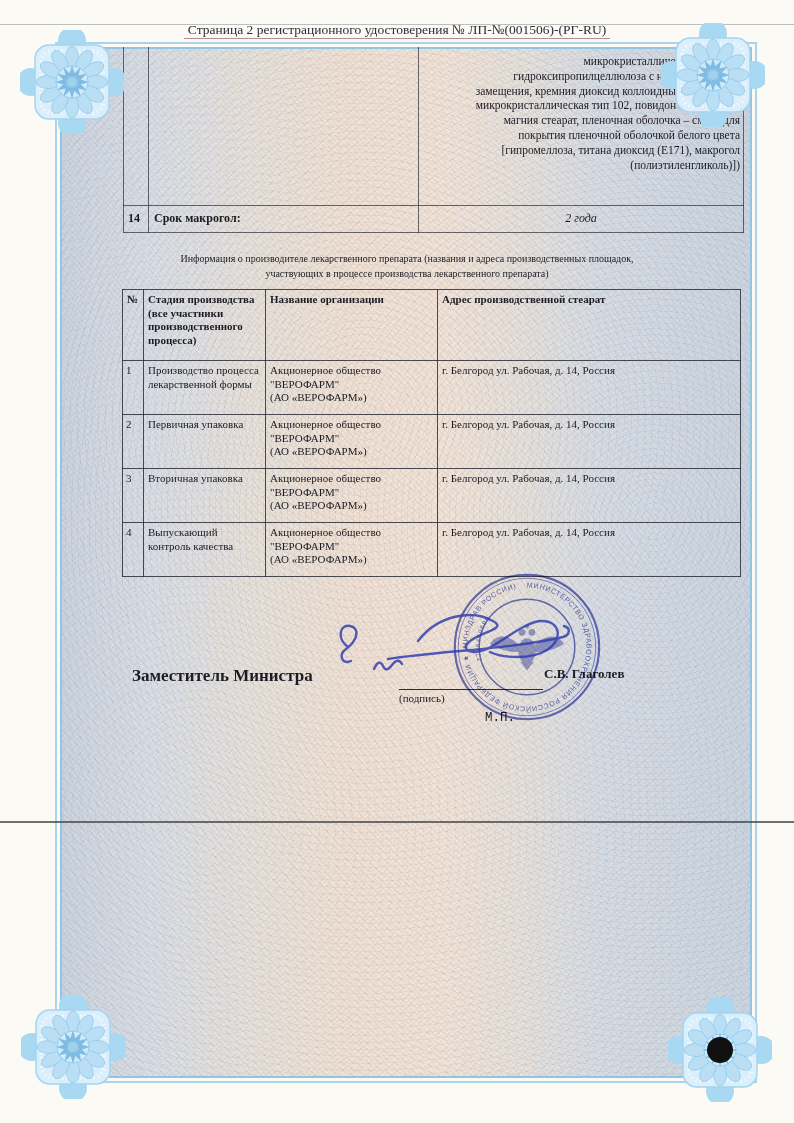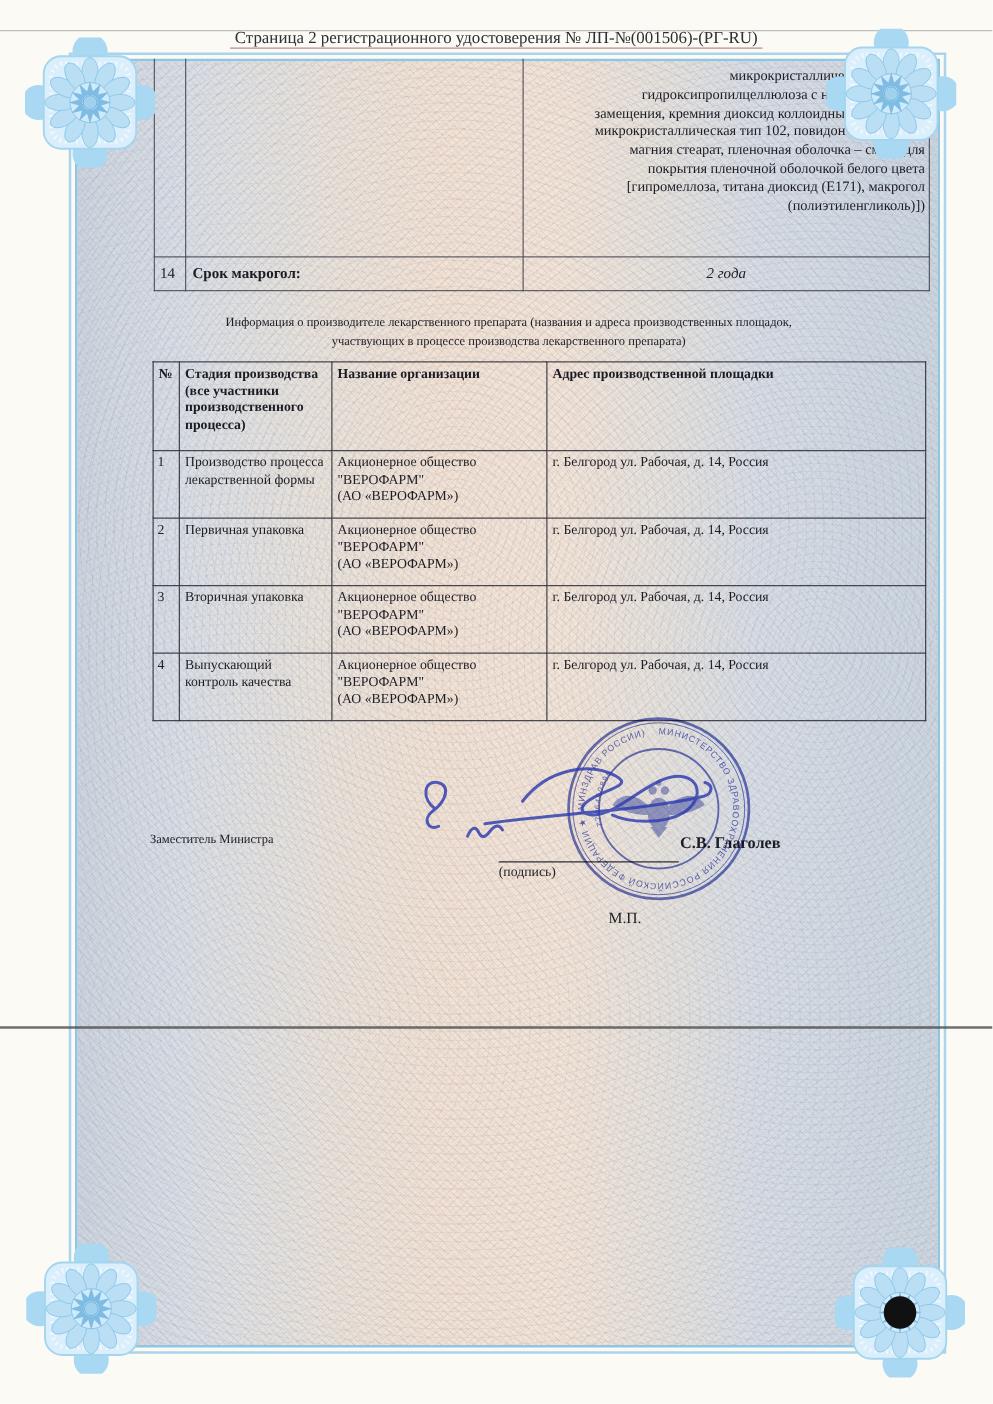--- a/index.html
+++ b/index.html
@@ -50,21 +50,21 @@
 
   
   .top-table{position:absolute;left:123px;top:47px;width:620px;border-collapse:collapse;table-layout:fixed;z-index:10;}
   .top-table td{border:1px solid rgba(55,55,65,.75);vertical-align:top;box-sizing:border-box;}
   .top-table tr.cont td{border-top:none;}
   .cont-cell{
     font-size:11.5px;line-height:14.8px;text-align:right;
     white-space:pre-line;padding:7px 3px 4px;height:158px;
   }
   .row14 td{height:27px;font-size:12px;vertical-align:middle;}
-  .row14 .no{font-weight:normal;padding-left:4px;}
+  .row14 .no{font-weight:bold;padding-left:4px;}
   .row14 .lbl{font-weight:bold;padding-left:5px;}
   .row14 .val{text-align:center;font-style:italic;}
 
   
   .info-par{
     position:absolute;left:97px;top:251px;width:620px;z-index:10;
     font-size:10px;line-height:15px;text-align:center;white-space:pre-line;
   }
 
   
@@ -73,25 +73,25 @@
     border:1px solid rgba(45,45,55,.85);vertical-align:top;box-sizing:border-box;
     font-size:11px;line-height:13.5px;padding:3px 4px;text-align:left;
   }
   .prod-table th{font-weight:bold;white-space:pre-line;}
   .prod-table .c-stage,.prod-table .c-org{white-space:pre-line;}
   .prod-table thead tr{height:71px;}
   .prod-table tbody tr{height:54px;}
   .prod-table .c-no{padding-left:3px;}
 
   
-  .sig-title{position:absolute;left:120px;top:666px;font-size:10px;font-weight:normal;z-index:20;}
+  .sig-title{position:absolute;left:132px;top:666px;font-size:17px;font-weight:bold;z-index:20;}
   .sig-name{position:absolute;left:544px;top:666px;font-size:13px;font-weight:bold;z-index:20;}
   .sig-line{position:absolute;left:399px;top:689px;width:144px;height:1px;background:#2c2c34;z-index:20;}
   .sig-caption{position:absolute;left:399px;top:692px;width:144px;text-align:left;font-size:11px;z-index:20;}
-  .seal-mark{position:absolute;left:440px;top:727px;width:120px;text-align:center;font-size:12.5px;z-index:20;}
+  .seal-mark{position:absolute;left:440px;top:711px;width:120px;text-align:center;font-size:12.5px;z-index:20;font-family:Liberation Mono, monospace;}
 
   
   .stamp{position:absolute;left:449px;top:569px;width:156px;height:156px;z-index:25;mix-blend-mode:multiply;opacity:.88;}
   .scribble{position:absolute;left:330px;top:597px;width:250px;height:105px;z-index:30;}
 </style>
 </head>
 <body>
 
 <div class="page">
 
@@ -184,21 +184,21 @@
         <col style="width:303px">
       </colgroup>
     <thead>
       <tr>
         <th>№</th>
         <th>Стадия производства
 (все участники
 производственного
 процесса)</th>
         <th>Название организации</th>
-        <th>Адрес производственной площадки</th>
+        <th>Адрес производственной стеарат</th>
       </tr>
     </thead>
     <tbody>
       <tr>
         <td class="c-no">1</td>
         <td class="c-stage">Производство процесса
 лекарственной формы</td>
         <td class="c-org">Акционерное общество
 "ВЕРОФАРМ"
 (АО «ВЕРОФАРМ»)</td>

